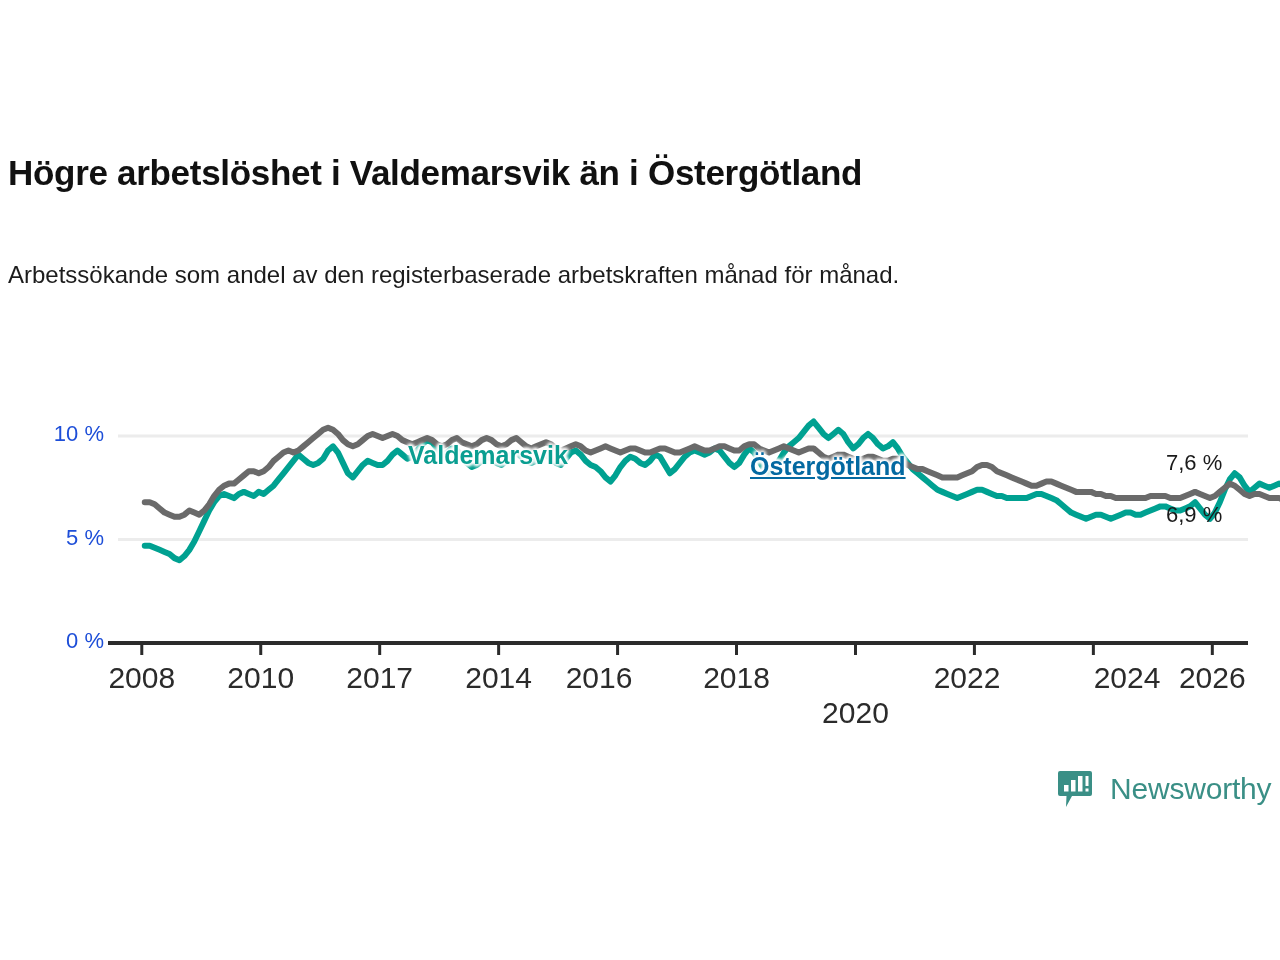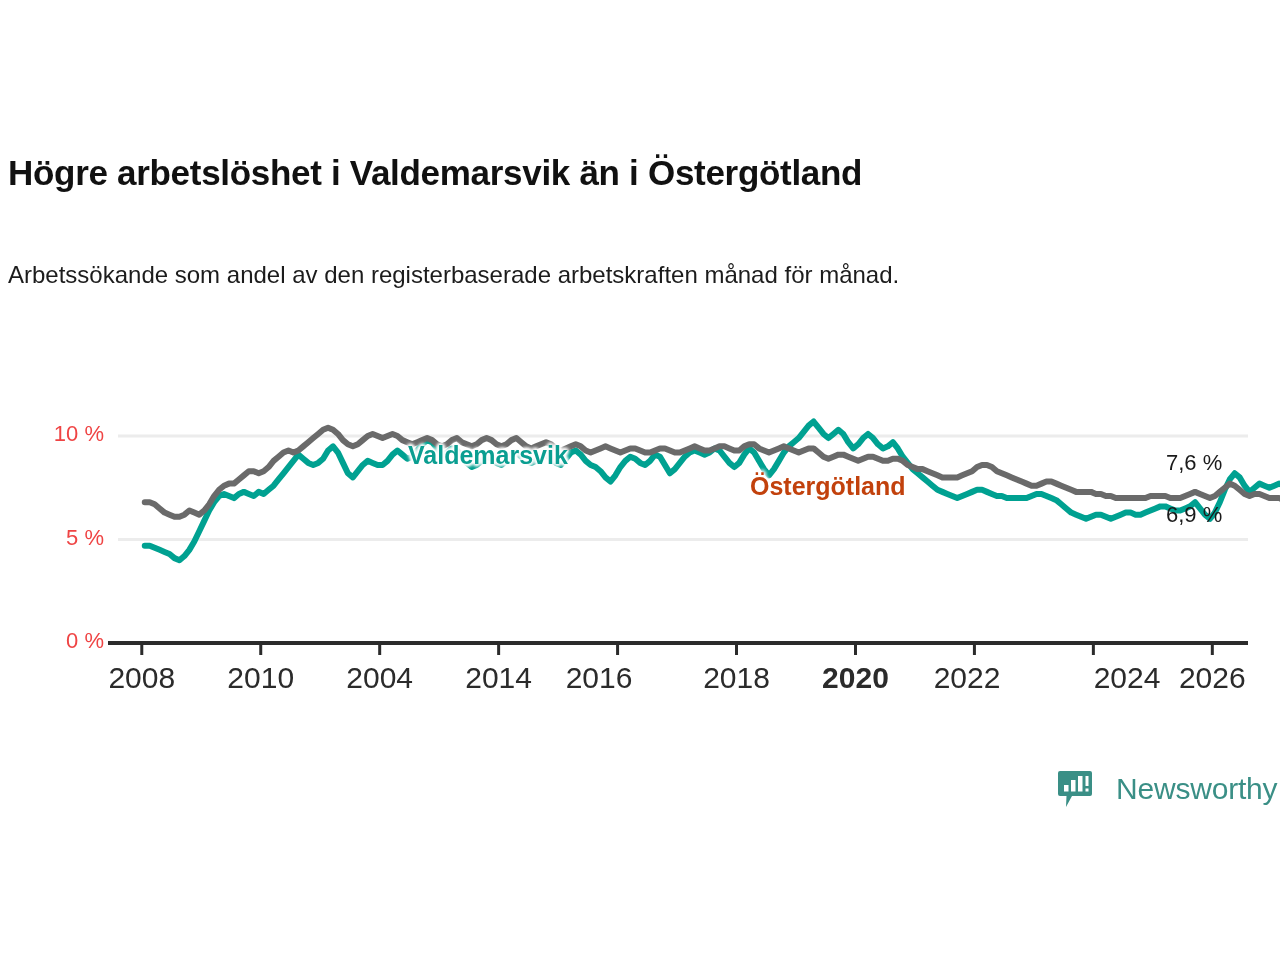--- a/index.html
+++ b/index.html
@@ -25,49 +25,49 @@
     width:1180px;
     font-size:24px; font-weight:normal; line-height:33px;
     color:#1c1c1c;
   }
 
   .chart { position:absolute; left:0px; top:400px; width:1280px; height:300px; }
   .chart svg { display:block; }
 
   .ylabel {
     position:absolute; text-align:right; width:90px;
-    font-size:22px; color:#ef4444;
+    font-size:22px; color:#1d4ed8;
   }
   .xlabel {
     position:absolute; text-align:center; width:90px;
     font-size:30px; color:#2b2b2b;
   }
 
   .serieslabel {
     position:absolute; font-size:25px; font-weight:bold;
     white-space:nowrap;
     paint-order:stroke;
   }
   .serieslabel span {
     text-shadow:
       0 0 5px #fff, 0 0 5px #fff, 0 0 5px #fff, 0 0 4px #fff,
       2px 0 3px #fff, -2px 0 3px #fff, 0 2px 3px #fff, 0 -2px 3px #fff;
   }
   .lbl-valdemarsvik { left:408px; top:421px; color:#0a9e91;margin-top:20px; }
-  .lbl-ostergotland { left:750px; top:472px; color:#c2410c; }
+  .lbl-ostergotland { left:750px; top:452px; color:#0369a1;text-decoration:underline; }
 
   .endlabel {
     position:absolute; font-size:22px; color:#1a1a1a; white-space:nowrap;
   }
   .end-teal { left:1166px; top:450px; }
   .end-gray { left:1166px; top:502px; }
 
   .logo {
     position:absolute; left:1058px; top:770px;
-    display:flex; align-items:center; gap:24px;justify-content:center;
+    display:flex; align-items:center; gap:18px;justify-content:center;
   }
   .logo-mark { width:34px; height:38px; }
   .logo-text { font-size:30px; color:#3a8f86; letter-spacing:-0.2px; }
 </style>
 </head>
 <body>
 
 <div class="page">
 
   <div class="title">Högre arbetslöshet i Valdemarsvik än i Östergötland</div>
@@ -96,25 +96,25 @@
   </div>
 
   <div id="y-axis-labels">
       <div class="ylabel" style="left: 14px; top: 628px;">0 %</div>
       <div class="ylabel" style="left: 14px; top: 524.5px;">5 %</div>
       <div class="ylabel" style="left: 14px; top: 421px;">10 %</div>
     </div>
   <div id="x-axis-labels">
       <div class="xlabel" style="left: 96.7895px; top: 661px;">2008</div>
       <div class="xlabel" style="left: 215.737px; top: 661px;">2010</div>
-      <div class="xlabel" style="left: 334.684px; top: 661px;">2004</div>
+      <div class="xlabel" style="left: 334.684px; top: 661px;">2017</div>
       <div class="xlabel" style="left: 453.632px; top: 661px;">2014</div>
       <div class="xlabel" style="left: 554px; top: 661px;">2016</div>
       <div class="xlabel" style="left: 691.526px; top: 661px;">2018</div>
-      <div class="xlabel" style="left: 810.474px; top: 661px; font-weight: bold;">2020</div>
+      <div class="xlabel" style="left: 810.474px; top: 696px;">2020</div>
       <div class="xlabel" style="left: 922px; top: 661px;">2022</div>
       <div class="xlabel" style="left: 1082px; top: 661px;">2024</div>
       <div class="xlabel" style="left: 1167.32px; top: 661px;">2026</div>
     </div>
 
   <div class="serieslabel lbl-valdemarsvik">
     <span>Valdemarsvik</span>
   </div>
   <div class="serieslabel lbl-ostergotland">
     <span>Östergötland</span>

